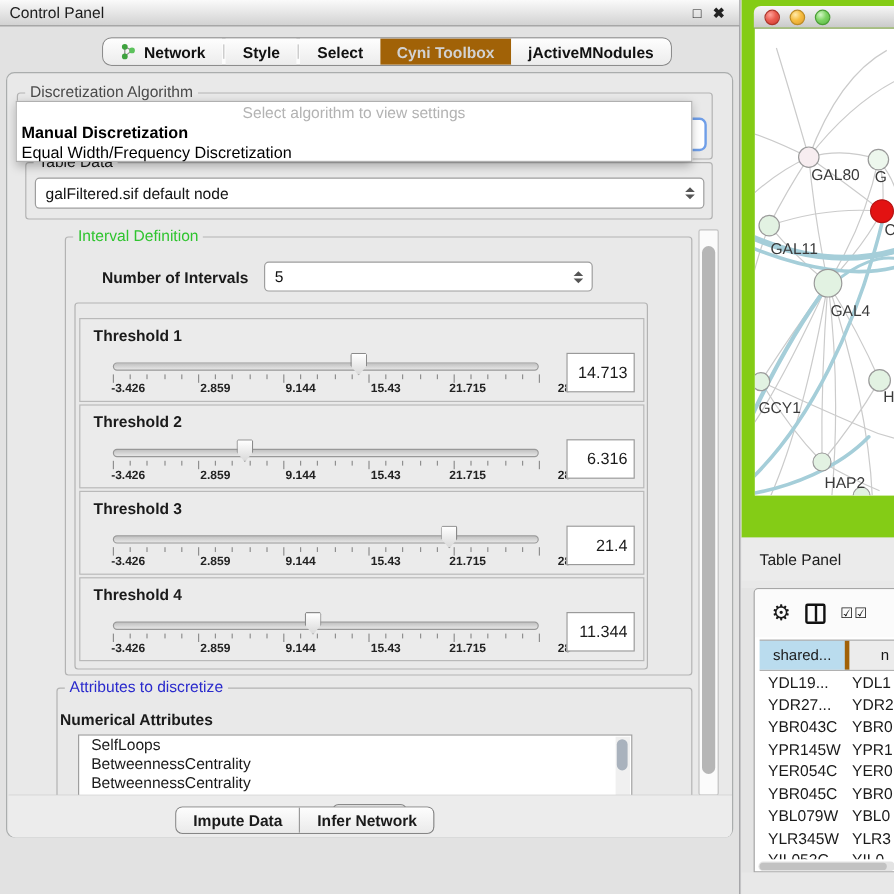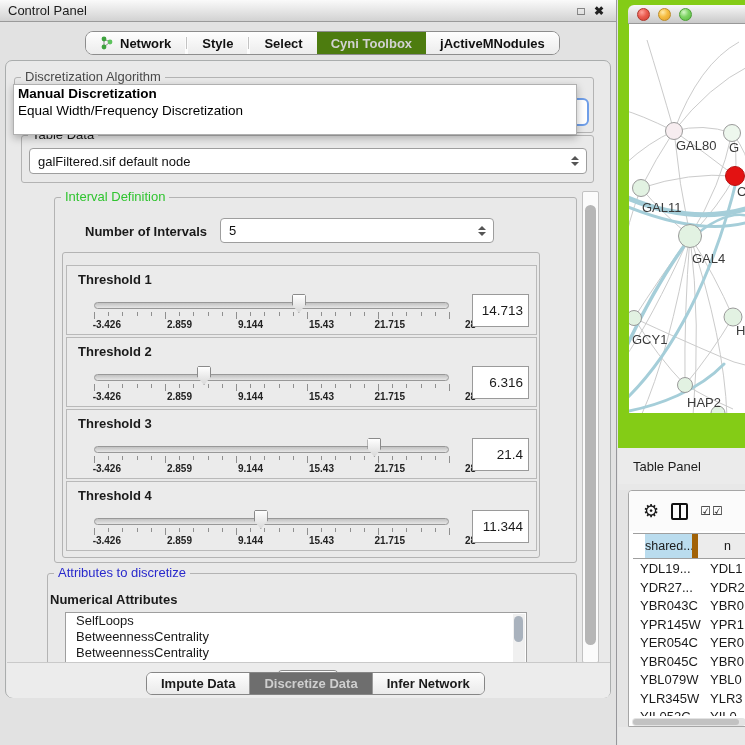--- a/index.html
+++ b/index.html
@@ -8,21 +8,21 @@
 
   
   .control-panel { position:absolute; left:0; top:0; width:617px; height:745px; background:#e2e2e2; border-right:1px solid #97979b;padding-left:23px; }
   .titlebar { position:absolute; left:0; top:0; width:100%; height:22px; background:linear-gradient(#fafafa,#d2d2d2); border-bottom:1px solid #9a9a9a; display:flex; align-items:center; padding:0 8px; }
   .titlebar .title { flex:1; font-size:13px; color:#1c1c1c; }
   .win-ico { width:18px; text-align:center; font-weight:bold; color:#222; font-size:12px; cursor:default; }
 
   
   .tabbar { position:absolute; left:85px; top:31px; height:24px; display:flex; align-items:stretch; background:#fcfcfc; border:1px solid #8d8d8d; border-radius:8px; overflow:hidden; }
   .tab { display:flex; align-items:center; padding:0 14px; font-weight:bold; font-size:13px; color:#111; background:linear-gradient(#fefefe,#ececec); cursor:pointer; }
-  .tab.sel { background:#4d7c0f; color:#d2d2d2;justify-content:flex-end; }
+  .tab.sel { background:#a16207; color:#d2d2d2;justify-content:flex-end; }
   .tabsep { width:1px; background:#c3c3c3; margin:5px 1px; }
   .net-ico { width:14px; height:14px; margin-right:6px; }
 
   .inner-panel { position:absolute; left:5px; top:60px; width:606px; height:638px; background:#e9e9e9; border:1px solid #aaadad; border-radius:7px; }
 
   
   .grp { position:absolute; border:1px solid #b3b3b3; border-radius:3px; }
   .glabel { position:absolute; top:-8px; left:6px; background:#e9e9e9; padding:0 4px; font-size:13px; line-height:14px; white-space:nowrap; }
   .g-green { color:#2fc42f; }
   .g-blue { color:#2929cc; }
@@ -84,21 +84,21 @@
 
   .tp-header { position:absolute; left:618px; top:448px; width:127px; height:36px; background:#ebebeb; display:flex; align-items:center; padding-left:15px; font-size:13px; color:#1c1c1c; }
   .table-window { position:absolute; left:628px; top:490px; width:120px; height:237px; background:#fff; border:1px solid #a6a6a6; border-radius:4px 0 0 0; overflow:hidden; }
   .t-toolbar { position:absolute; left:0; top:0; width:100%; height:40px; background:#fbfbfb; display:flex; align-items:center; gap:12px; padding-left:14px; }
   .gear { font-size:18px; color:#1a1a1a; cursor:pointer; line-height:1; }
   .colicon { width:17px; height:17px; border:2px solid #111; border-radius:2px; position:relative; cursor:pointer; }
   .colicon i { position:absolute; left:6px; top:0; width:2px; height:100%; background:#111; }
   .checks { font-size:12px; letter-spacing:1px; color:#111; cursor:pointer; }
   .t-head { position:absolute; left:4px; top:42px; width:116px; height:26px; display:flex; border-top:1px solid #9f9f9f; border-bottom:1px solid #9f9f9f; }
   .t-head .hc { height:100%; line-height:24px; text-align:center; font-size:12.5px; overflow:hidden; white-space:nowrap; cursor:pointer; }
-  .hc.c1 { width:53px; background:#badcee; border-right:6px solid #a16207;margin-left:12px; }
+  .hc.c1 { width:75px; background:#badcee; border-right:4px solid #a16207; }
   .hc.c2 { flex:1; background:#ececec; text-align:left; padding-left:26px; }
   .t-rows { position:absolute; left:4px; top:69px; width:116px; height:156px; overflow:hidden; }
   .trow { display:flex; height:18.5px; line-height:18.5px; font-size:13px; cursor:pointer; }
   .trow .c1 { width:75px; padding-left:7px; overflow:hidden; white-space:nowrap; }
   .trow .c2 { flex:1; padding-left:2px; overflow:hidden; white-space:nowrap; }
   .hscroll { position:absolute; left:3px; top:227px; width:114px; height:8px; background:#e3e3e3; border-radius:4px; }
   .hscroll .thumb { position:absolute; left:1px; top:1px; width:106px; height:6px; background:#c2c2c2; border-radius:3px; }
   .below-table { position:absolute; left:618px; top:727px; width:127px; height:18px; background:#e8e8e8; }
   .gap-band { position:absolute; left:618px; top:484px; width:127px; height:6px; background:#e8e8e8; }
 </style>
@@ -364,30 +364,28 @@
       <div class="thumb"></div>
     </div>
 
     <div class="applybar">
       <button class="btn" style="left:270px; top:7px; width:62px; height:22px;">Apply</button>
     </div>
   </div>
 
   <div class="focus-frag"></div>
   <div class="popup">
+    <div class="hint">Select algorithm to view settings</div>
     <div class="opt bold">Manual Discretization</div>
     <div class="opt">Equal Width/Frequency Discretization</div>
   </div>
 
   <div class="bottom-tabs">
     <div class="btab">
         <span>Impute Data</span>
-      </div>
-    <div class="btab sel">
-        <span>Discretize Data</span>
       </div>
     <div class="btab">
         <span>Infer Network</span>
       </div>
   </div>
 </div>
 
 <div class="right-region">
   <div class="mac-titlebar">
     <span class="light red"></span>

